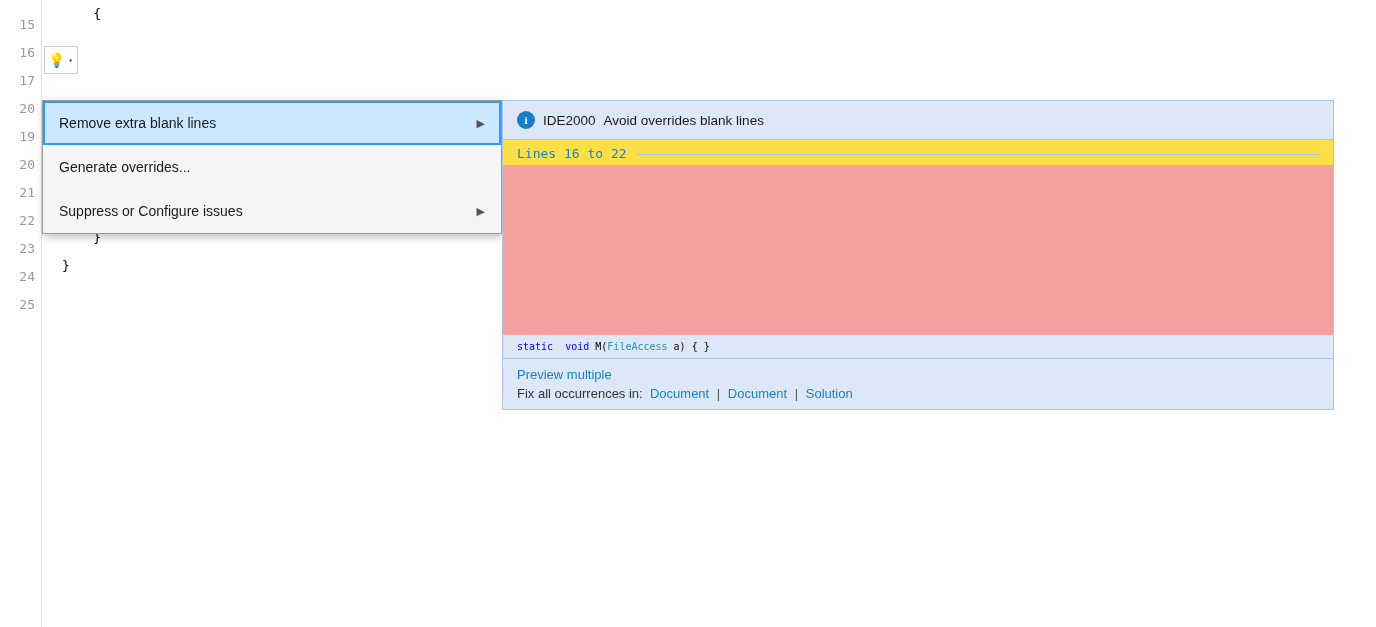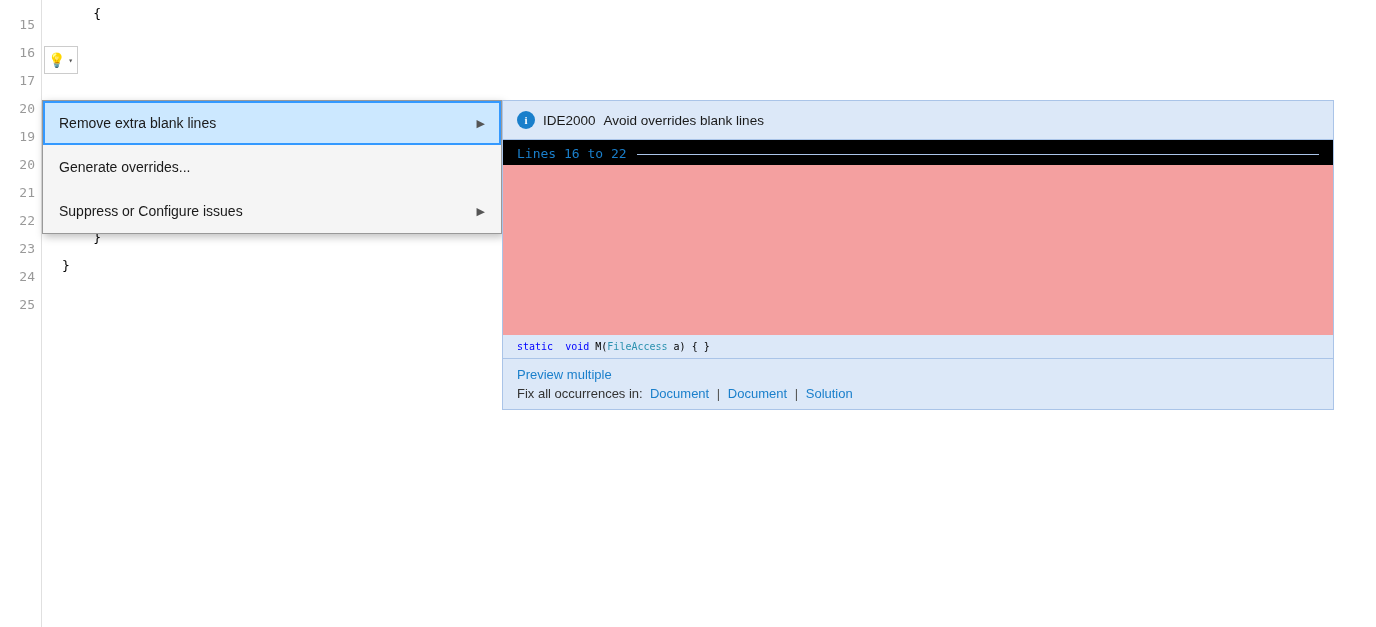--- a/index.html
+++ b/index.html
@@ -173,21 +173,21 @@
     }
 
     .preview-lines {
       padding: 6px 14px 4px;
       font-family: 'Consolas', monospace;
       font-size: 13px;
       color: #1a7fcb;
       display: flex;
       align-items: center;
       gap: 10px;
-      background: #000000;
+      background: #fde047;
     }
 
     .preview-lines-divider {
       flex: 1;
       height: 1px;
       background: #aac4e8;
       margin-top: 1px;
     }
 
     .preview-code-area {

